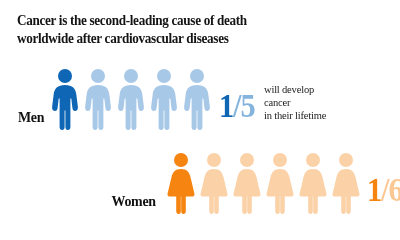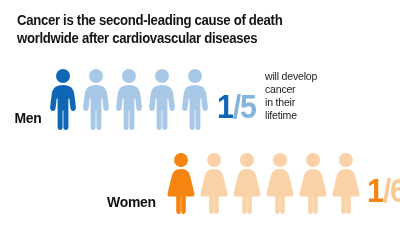--- a/index.html
+++ b/index.html
@@ -14,20 +14,21 @@
     font-family: "Liberation Sans", sans-serif;
     color: #1a1a1a;
     position: relative;
   }
 
   .canvas {
     position: relative;
     width: 332px;
     height: 225px;
     background: #ffffff;
+    font-family: Liberation Serif, serif;
   }
 
   
   .headline {
     position: absolute;
     left: 17px;
     top: 12px;
     width: 370px;
     font-size: 14.2px;
     line-height: 17.5px;

